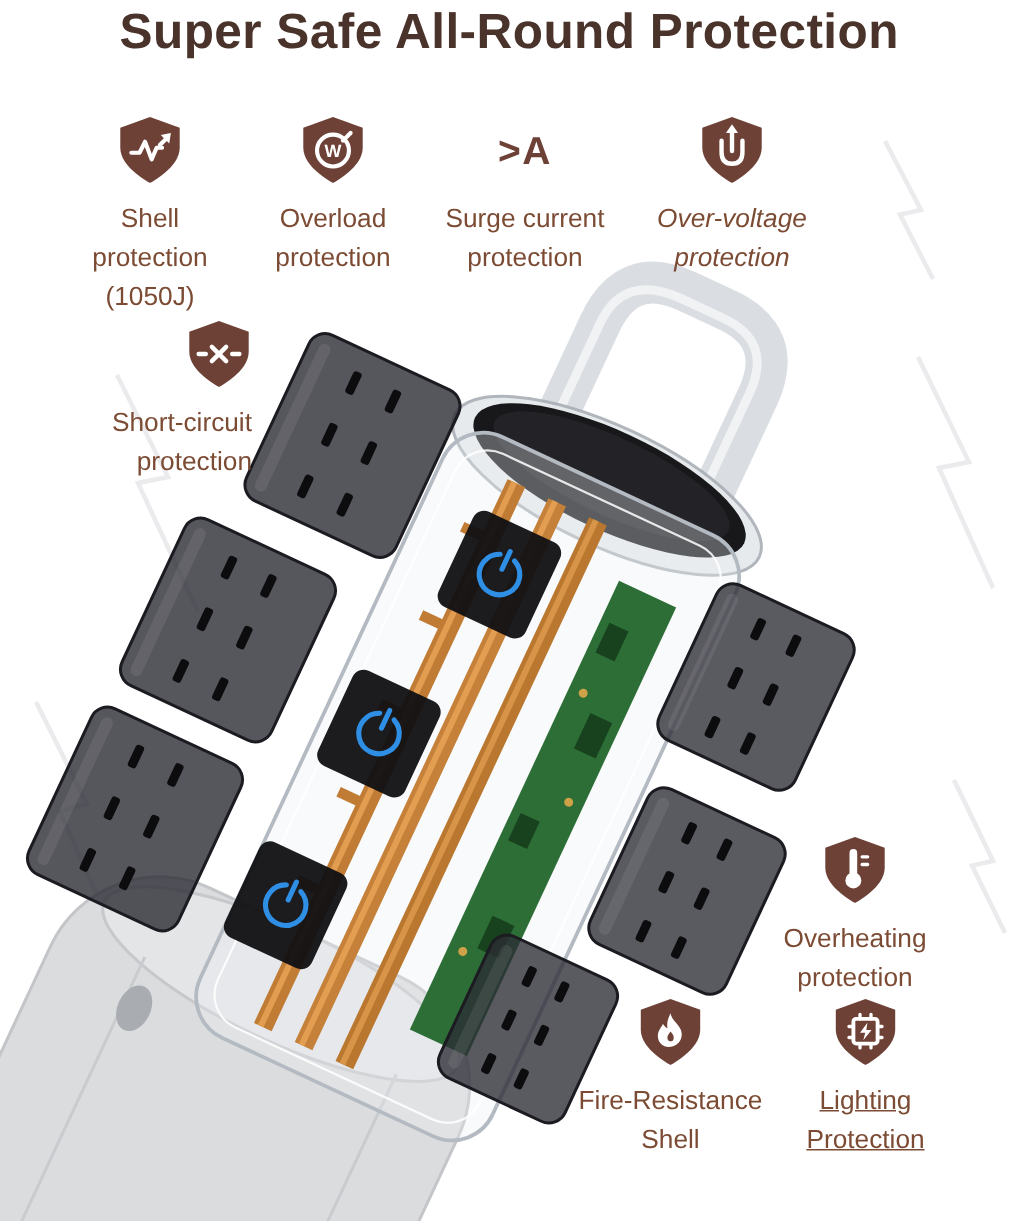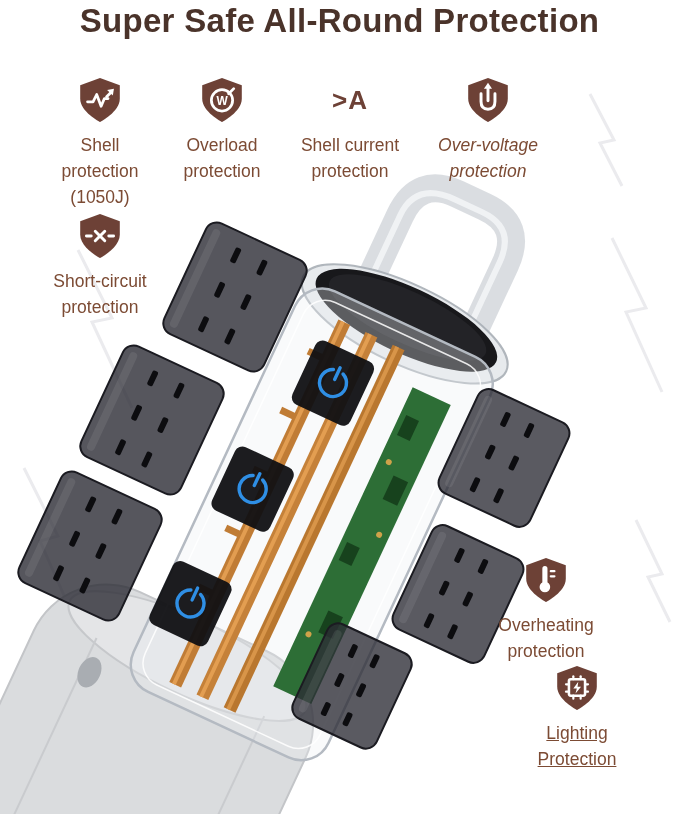--- a/index.html
+++ b/index.html
@@ -20,22 +20,22 @@
   .feature .shield { height:48px; margin-bottom:8px; display:flex; align-items:center; justify-content:center; }
   .feature .shield svg { width:44px; height:48px; }
   .glyph-text {
     height:48px; margin-bottom:8px; display:flex; align-items:center; justify-content:center;
     font-size:26px; font-weight:bold; color:#6d4136; letter-spacing:1px;
   }
   .f-surge        { left:36px;  top:76px;  width:128px; }
   .f-overload     { left:158px; top:76px;  width:128px; }
   .f-overcurrent  { left:288px; top:76px;  width:124px; }
   .f-overvoltage  { left:418px; top:76px;  width:140px;font-style:italic; }
-  .f-shortcircuit { left:32px;  top:212px; width:136px; }
-  .f-overheating  { left:476px; top:556px; width:140px; }
+  .f-shortcircuit { left:32px;  top:212px; width:136px;align-items:flex-end; }
+  .f-overheating  { left:500px; top:556px; width:140px; }
   .f-fire         { left:376px; top:664px; width:142px; }
   .f-lighting     { left:508px; top:664px; width:138px;text-decoration:underline; }
 </style>
 </head>
 <body>
 
 <div class="page">
 
   <svg class="layer" width="679" height="814" viewBox="0 0 679 814">
     <g stroke="#ebebee" stroke-width="3" fill="none">
@@ -221,21 +221,21 @@
         <text x="12" y="15.6" font-size="6.5" font-weight="bold" fill="#fff" text-anchor="middle" font-family="Liberation Sans, sans-serif">W</text>
         <line x1="15.6" y1="9.6" x2="18.4" y2="6.8" stroke="#fff" stroke-width="1.5" stroke-linecap="round"></line>
       </svg>
     </span>
     <span class="line">Overload</span>
     <span class="line">protection</span>
   </div>
 
   <div class="feature f-overcurrent">
     <span class="glyph-text">&gt;A</span>
-    <span class="line">Shell current</span>
+    <span class="line">Surge current</span>
     <span class="line">protection</span>
   </div>
 
   <div class="feature f-overvoltage">
     <span class="shield">
       <svg viewBox="0 0 24 26">
         <path d="M12 1 L22.8 4.9 L22.8 12.3 C22.8 19.4 12 25 12 25 C12 25 1.2 19.4 1.2 12.3 L1.2 4.9 Z" fill="#6d4136"></path>
         <path d="M8.2 9.6 L8.2 13.8 Q8.2 18 12 18 Q15.8 18 15.8 13.8 L15.8 9.6" fill="none" stroke="#fff" stroke-width="1.6" stroke-linecap="round"></path>
         <line x1="12" y1="6.4" x2="12" y2="13.4" stroke="#fff" stroke-width="1.6" stroke-linecap="round"></line>
         <polygon points="12,3.6 9.8,6.8 14.2,6.8" fill="#fff"></polygon>
@@ -270,20 +270,31 @@
         <g stroke="#fff" stroke-width="1.2" stroke-linecap="round">
           <line x1="14.6" y1="8.2" x2="16.6" y2="8.2"></line>
           <line x1="14.6" y1="11" x2="16.6" y2="11"></line>
         </g>
       </svg>
     </span>
     <span class="line">Overheating</span>
     <span class="line">protection</span>
   </div>
 
+  <div class="feature f-fire">
+    <span class="shield">
+      <svg viewBox="0 0 24 26">
+        <path d="M12 1 L22.8 4.9 L22.8 12.3 C22.8 19.4 12 25 12 25 C12 25 1.2 19.4 1.2 12.3 L1.2 4.9 Z" fill="#6d4136"></path>
+        <path d="M12 6.2 C12.5 8.8 15 10.1 15.8 12.3 C16.7 14.8 15.4 17.6 12.6 18.3 C9.8 19 7.5 17.1 7.4 14.6 C7.3 12.8 8.5 11.5 9.3 10 C9.8 11.2 10.9 11.6 10.9 11.6 C10.5 9.4 11.3 7.8 12 6.2 Z" fill="#fff"></path>
+        <path d="M12 12.8 C12.9 13.8 13.4 14.6 13.1 15.6 C12.8 16.6 11.4 16.7 11 15.7 C10.6 14.8 11.1 13.9 12 12.8 Z" fill="#6d4136"></path>
+      </svg>
+    </span>
+    <span class="line">Fire-Resistance</span>
+    <span class="line">Shell</span>
+  </div>
 
   <div class="feature f-lighting">
     <span class="shield">
       <svg viewBox="0 0 24 26">
         <path d="M12 1 L22.8 4.9 L22.8 12.3 C22.8 19.4 12 25 12 25 C12 25 1.2 19.4 1.2 12.3 L1.2 4.9 Z" fill="#6d4136"></path>
         <rect x="7.6" y="8.2" width="8.8" height="9" rx="1" fill="none" stroke="#fff" stroke-width="1.4"></rect>
         <g stroke="#fff" stroke-width="1.2" stroke-linecap="round">
           <line x1="10" y1="8.2" x2="10" y2="6.6"></line>
             <line x1="14" y1="8.2" x2="14" y2="6.6"></line>
           <line x1="10" y1="17.2" x2="10" y2="18.8"></line>

